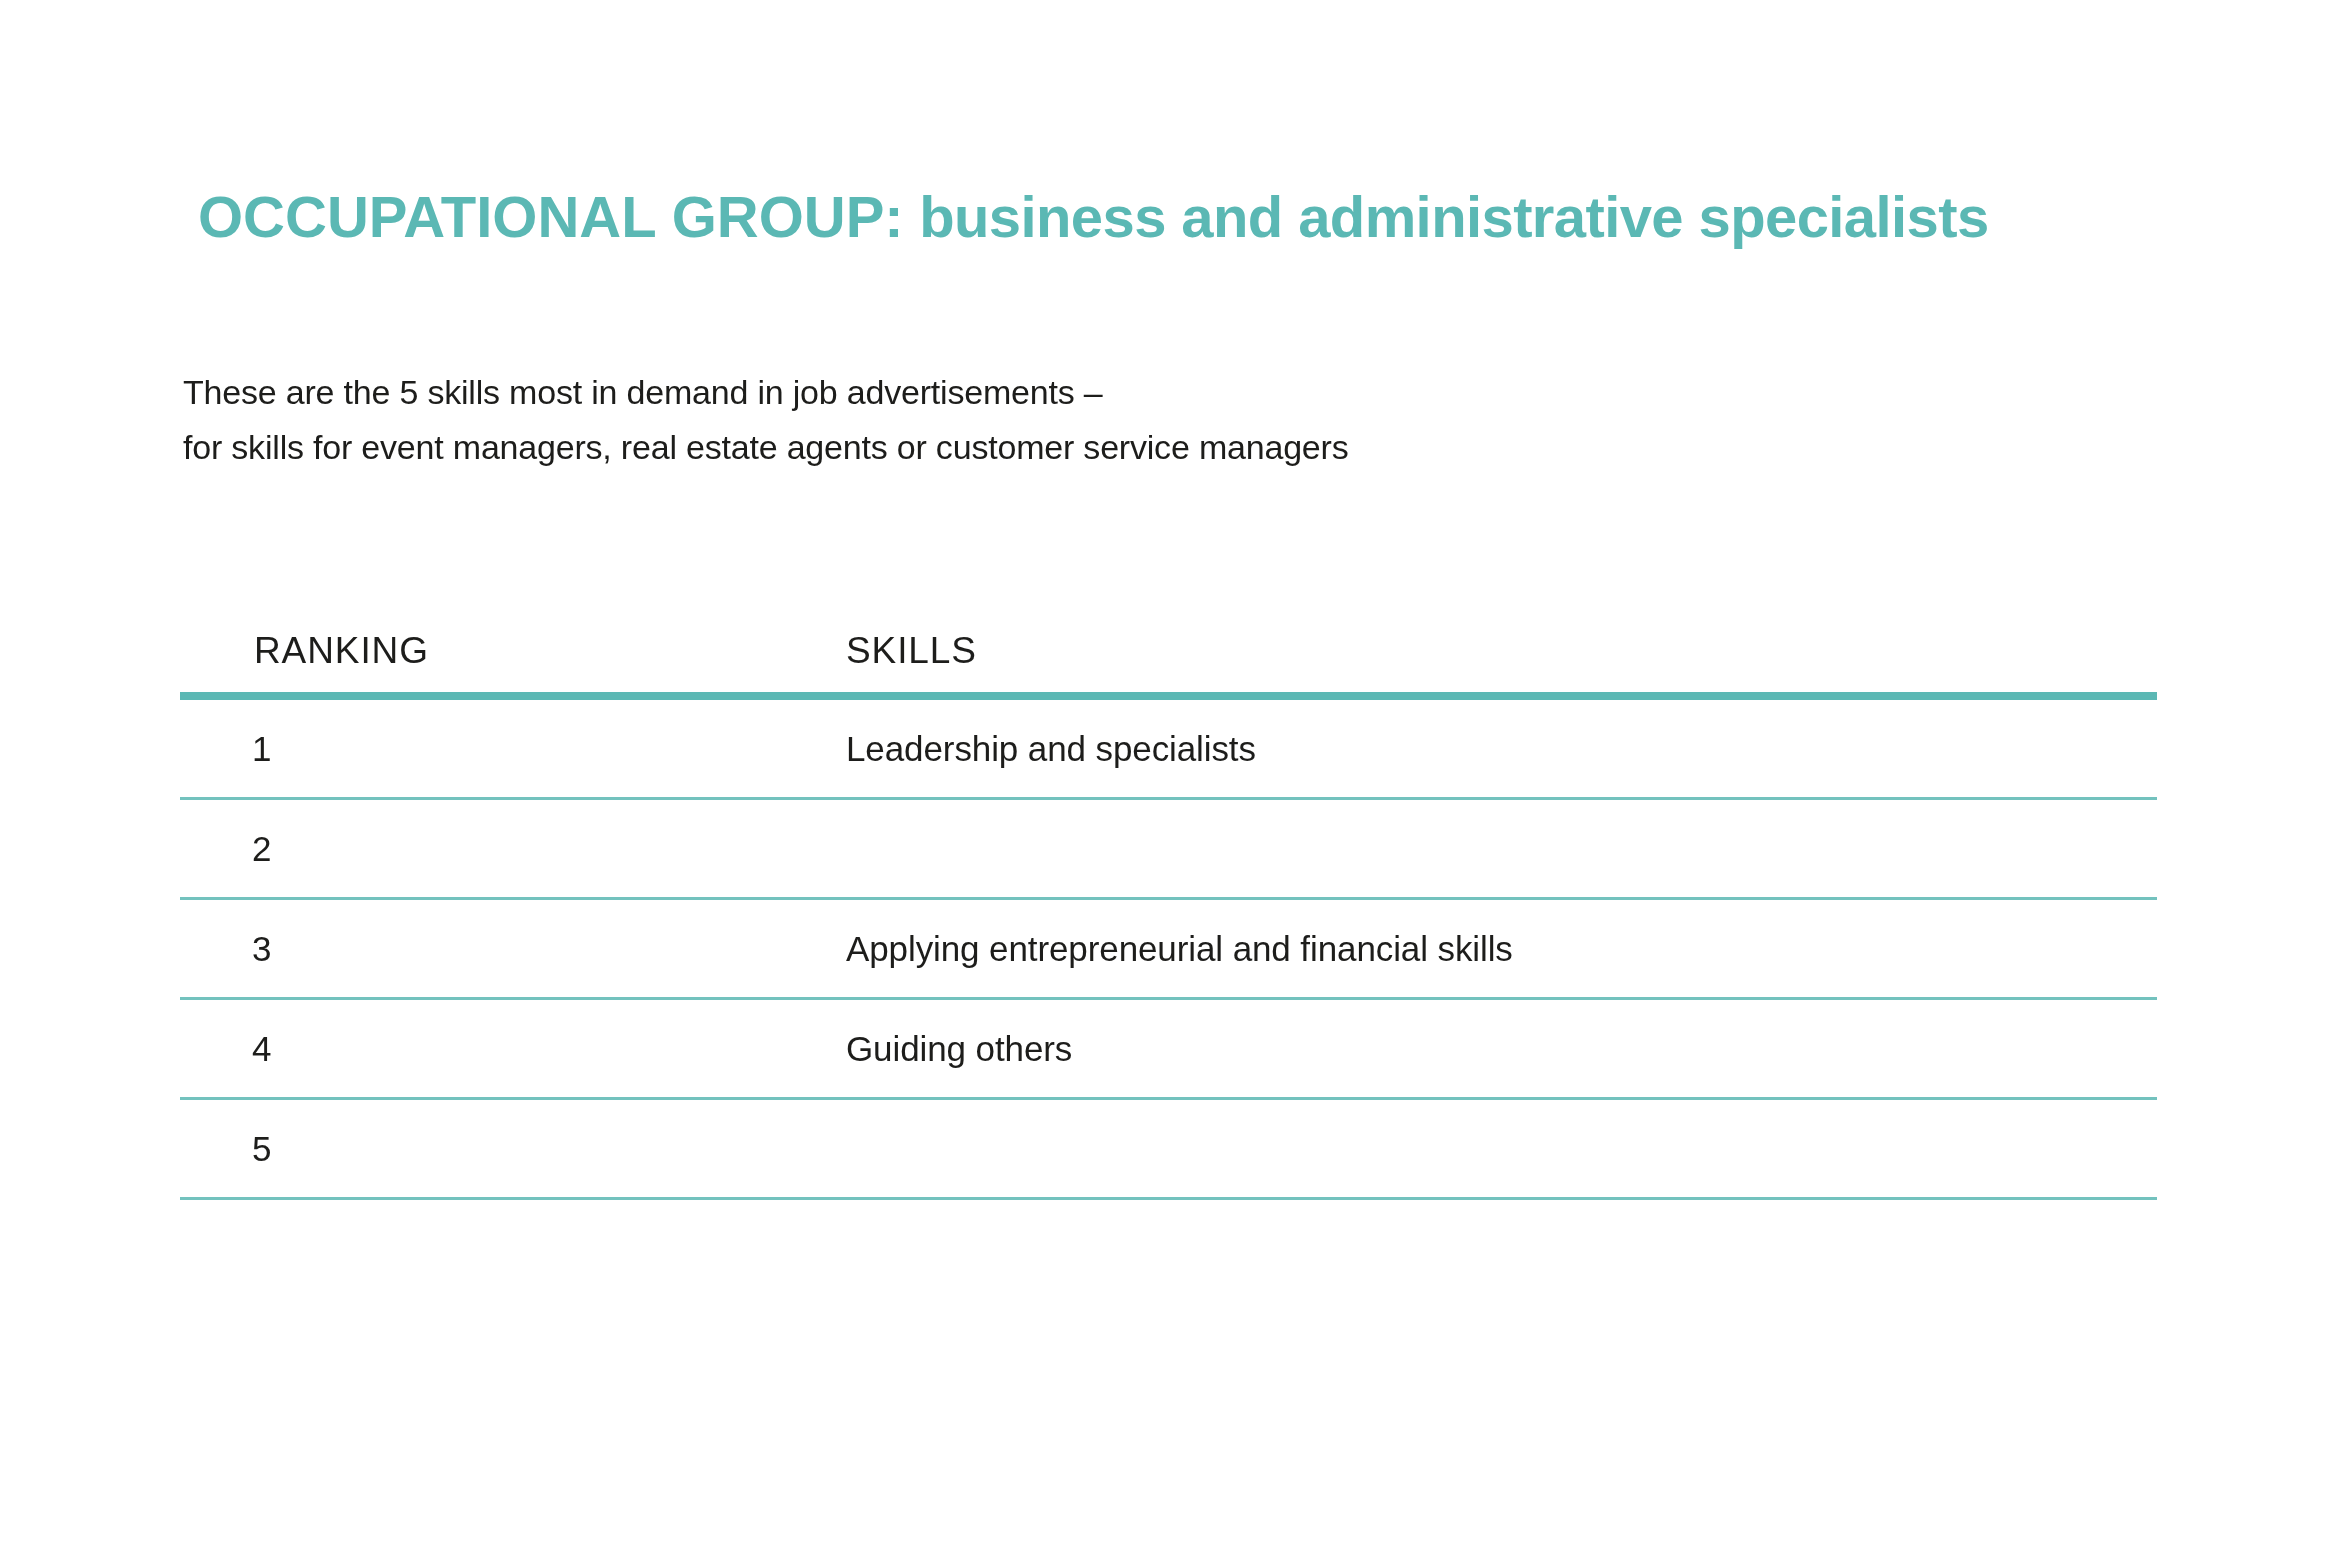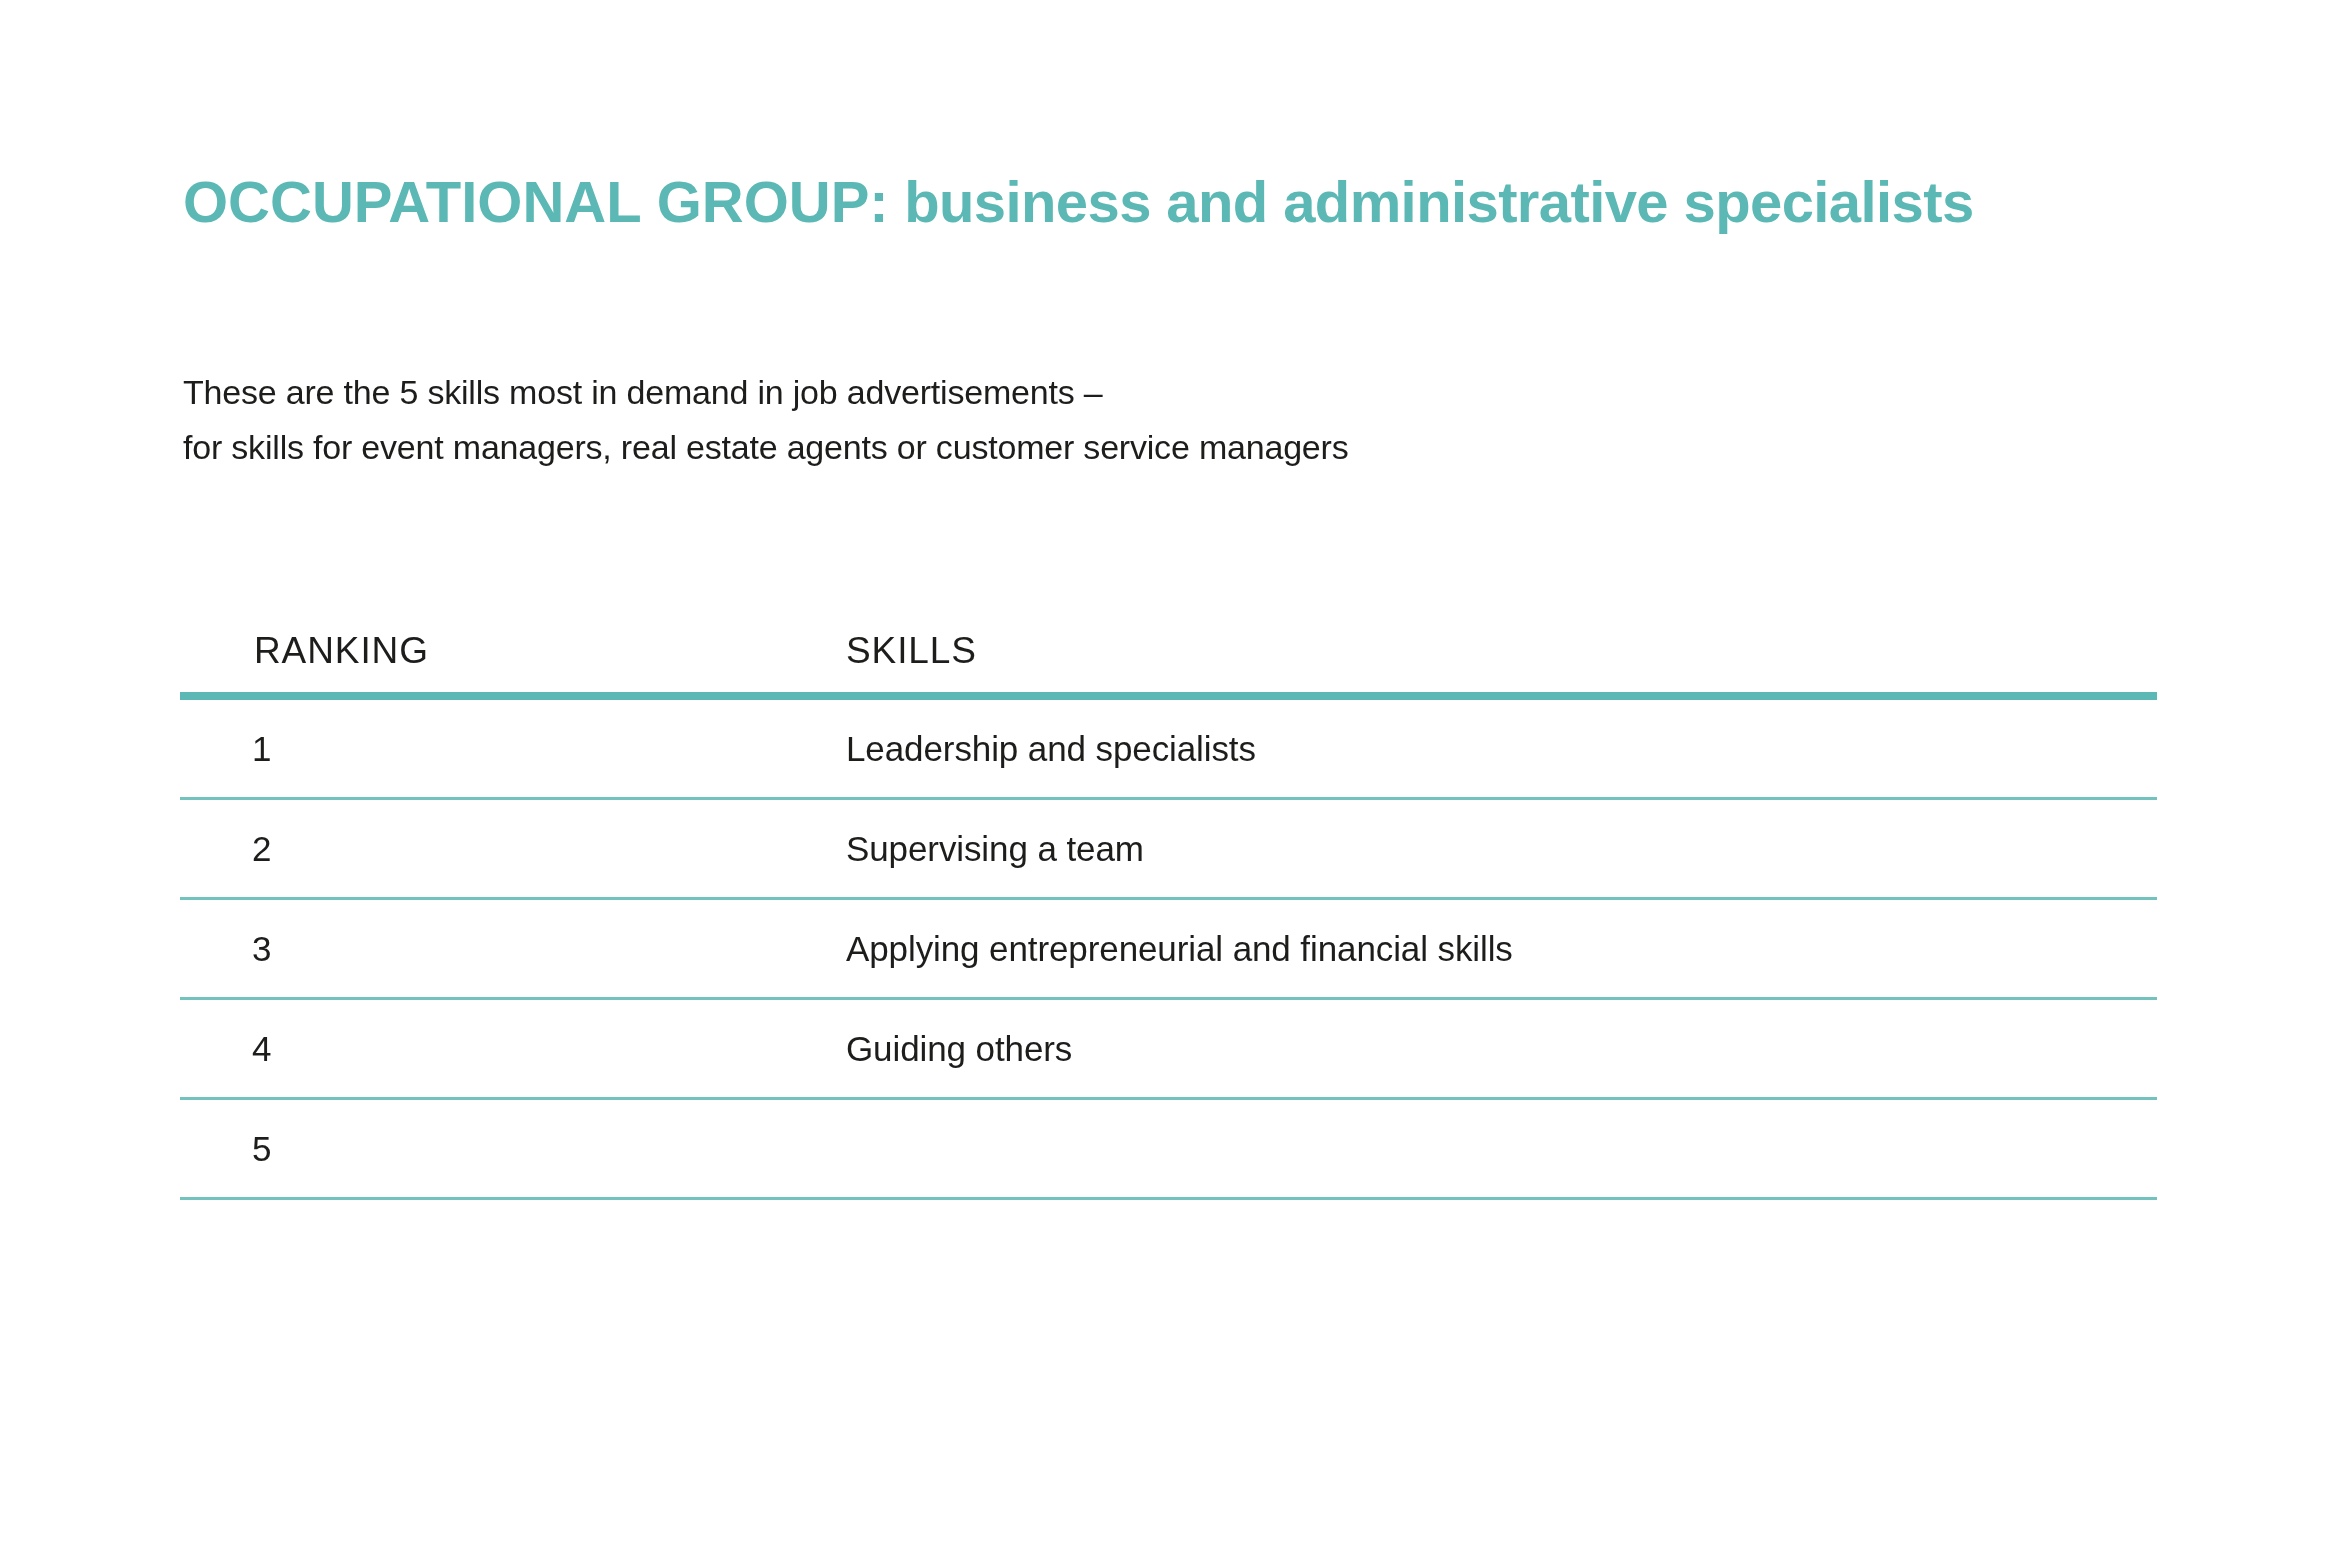--- a/index.html
+++ b/index.html
@@ -31,21 +31,21 @@
     top: 161px;
     width: 1863px;
   }
   .title {
     font-family: "Liberation Sans", sans-serif;
     font-weight: 700;
     font-size: 58px;
     line-height: 1.42;
     color: #5BB8B4;
     letter-spacing: -0.3px;
-    margin: 0;
+    margin: 15px;
     white-space: normal;
     max-width: 1814px;
   }
   .title .title-caps {
     text-transform: uppercase;
     letter-spacing: 0px;
   }
   .title .title-rest {
     letter-spacing: -0.6px;
   }
@@ -143,21 +143,20 @@
     <div class="rule-thick"></div>
 
     <div class="row">
       <div class="cell col-rank">1</div>
       <div class="cell col-skill">Leadership and specialists</div>
     </div>
     <div class="rule-thin"></div>
 
     <div class="row">
       <div class="cell col-rank">2</div>
-      <div class="cell col-skill">Supervising a team</div>
     </div>
     <div class="rule-thin"></div>
 
     <div class="row">
       <div class="cell col-rank">3</div>
       <div class="cell col-skill">Applying entrepreneurial and financial skills</div>
     </div>
     <div class="rule-thin"></div>
 
     <div class="row">

